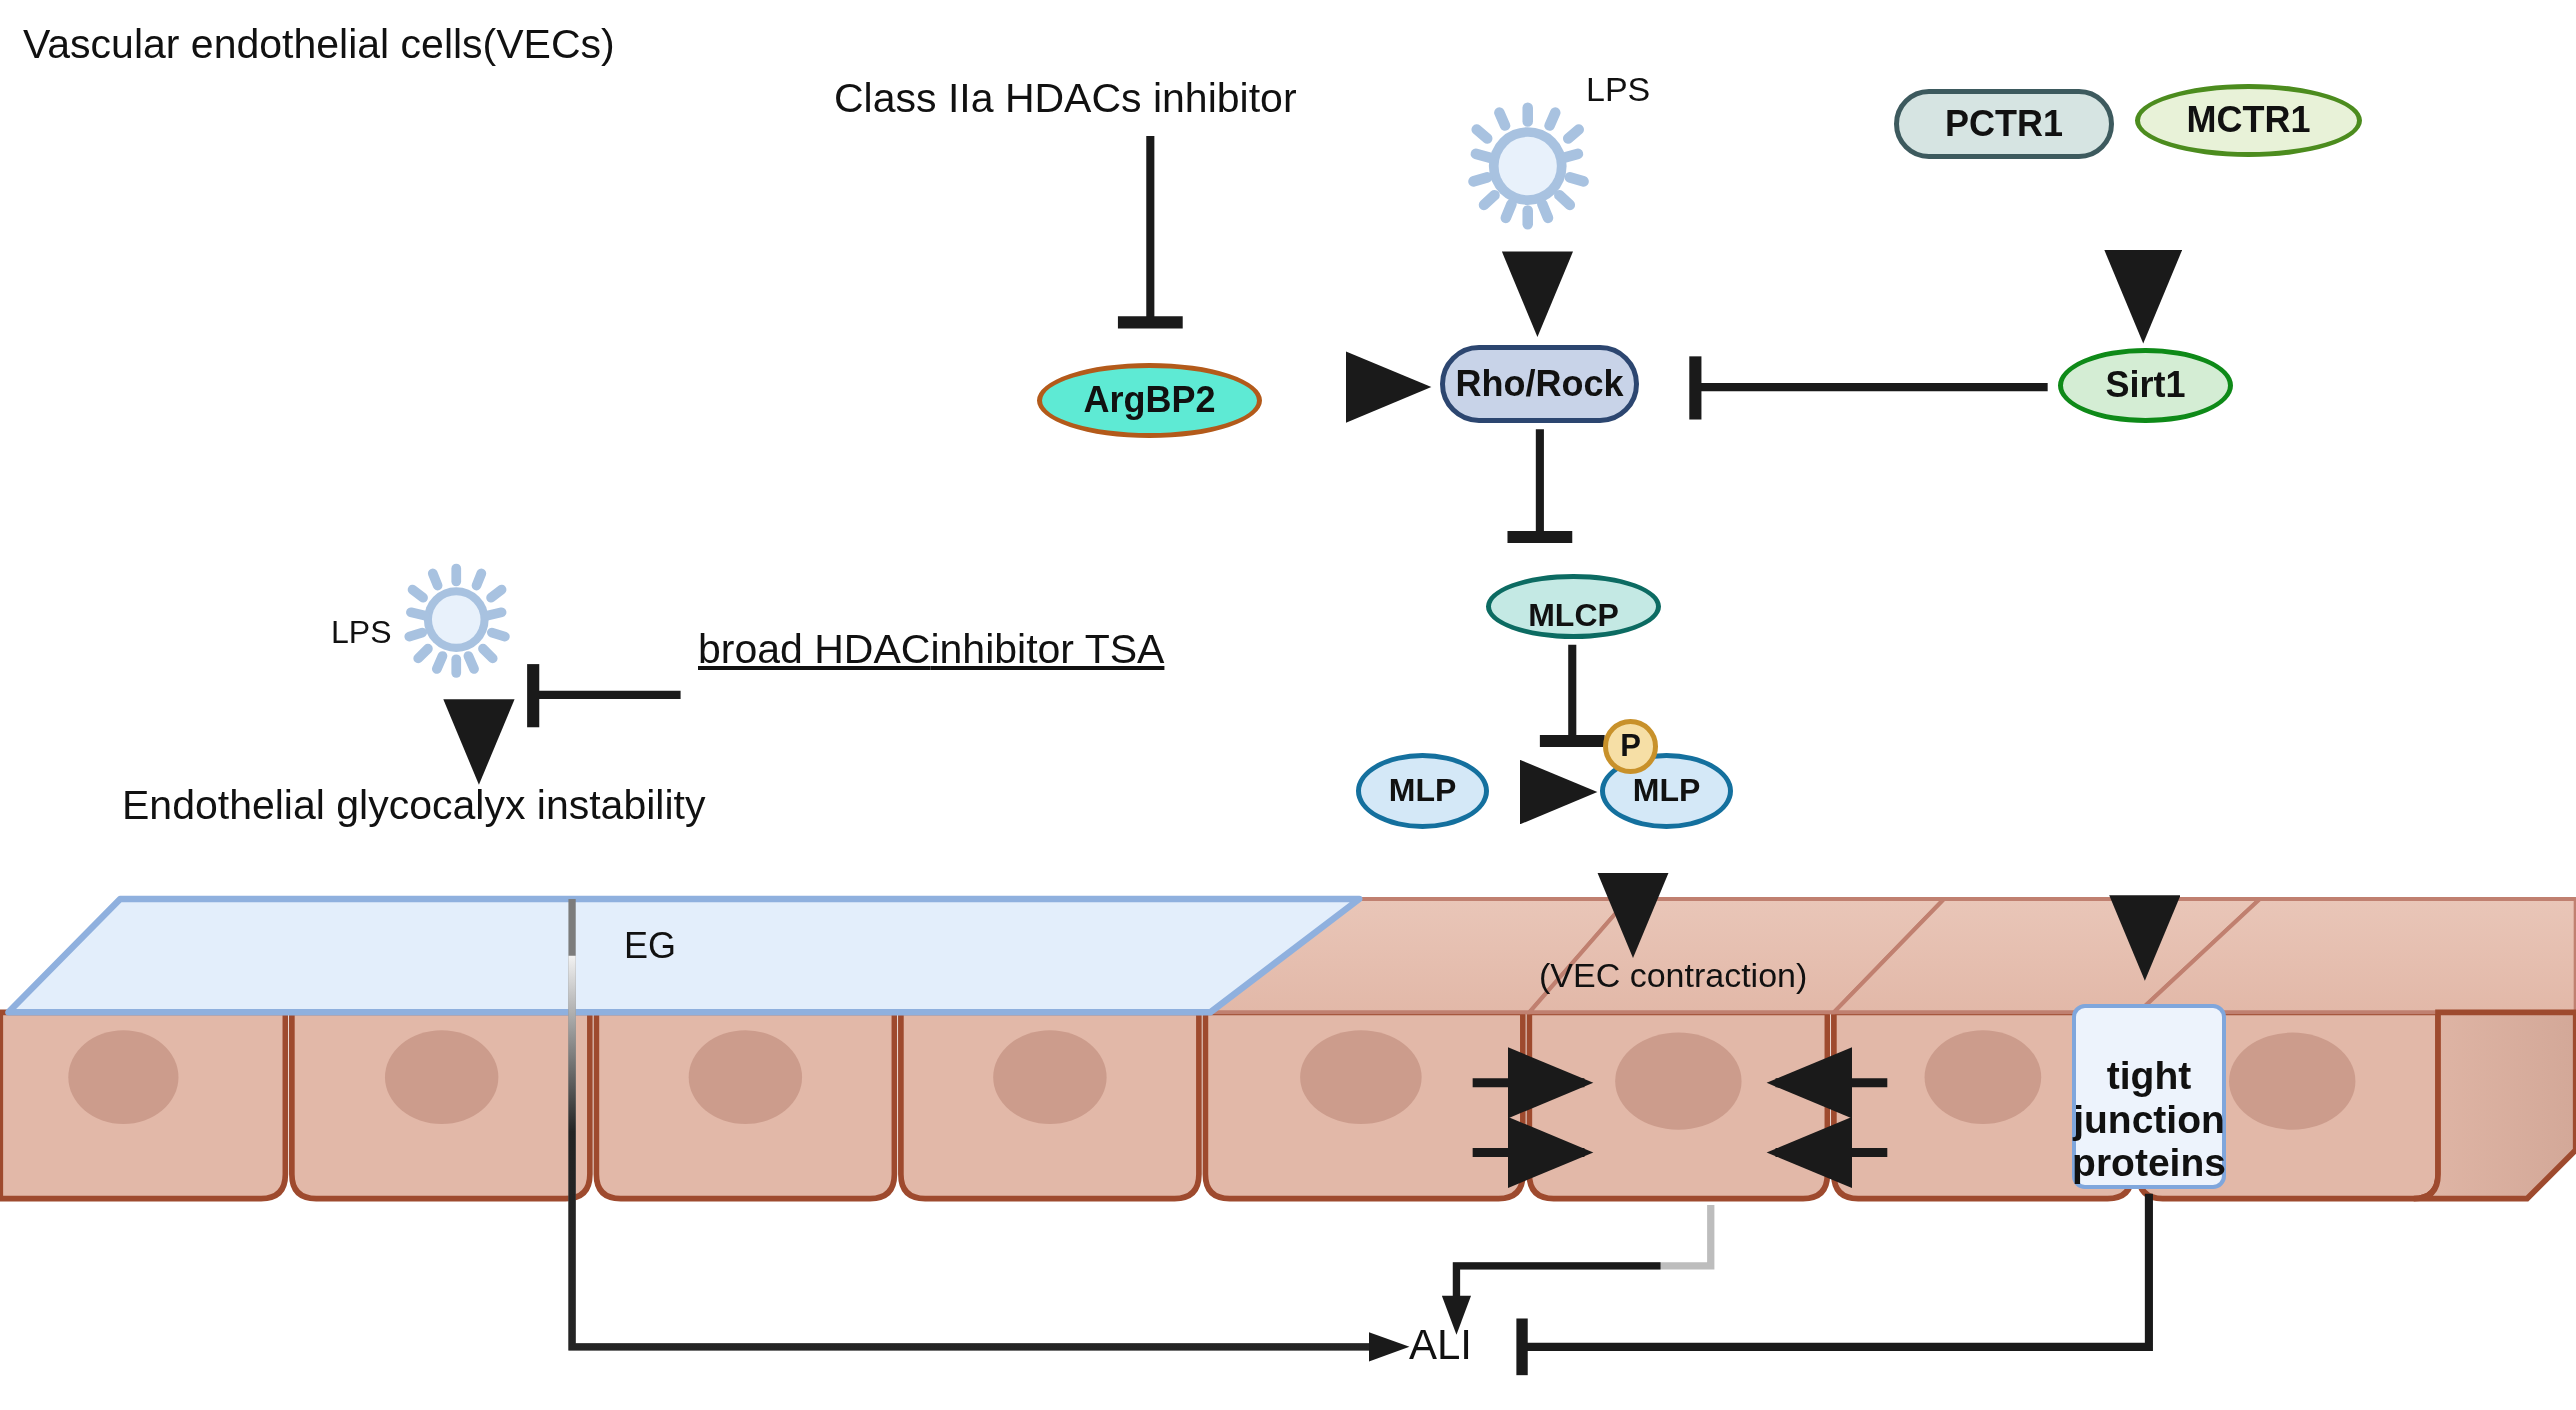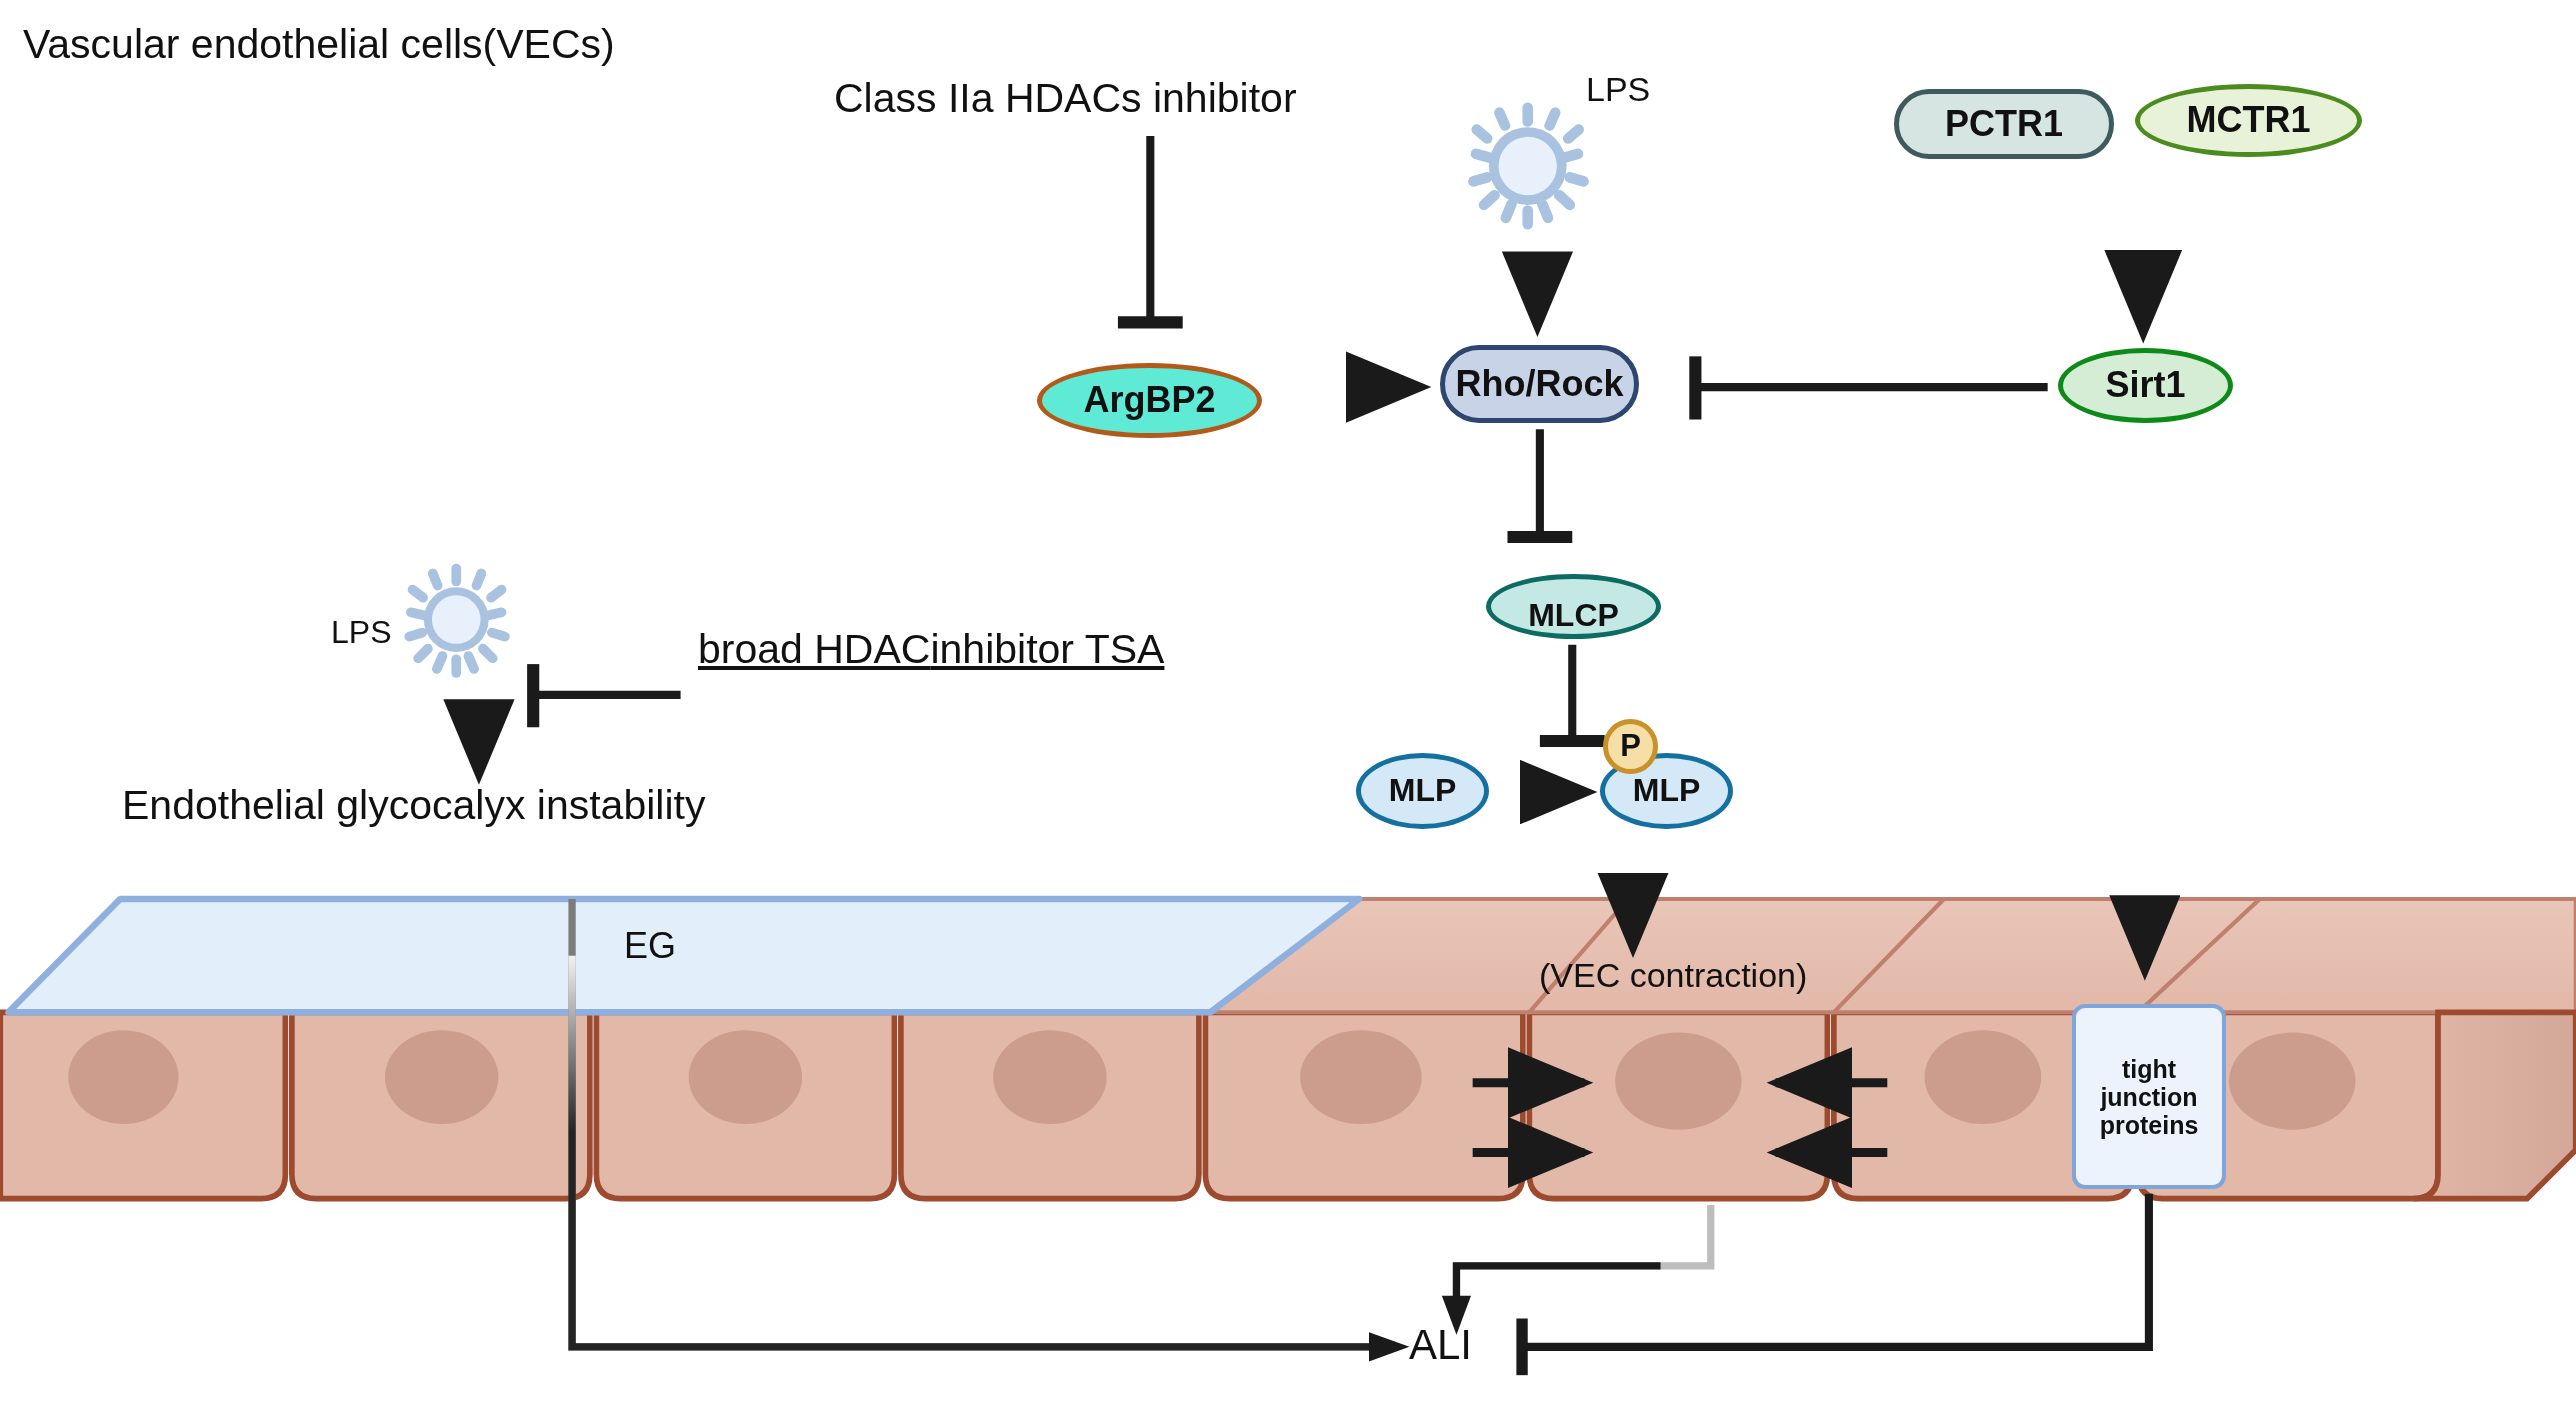--- a/index.html
+++ b/index.html
@@ -38,21 +38,21 @@
           border-radius:50%;background:#D4E8F7;border:5.7px solid #14709E;font-size:32px;}
   .n-p{left:1603px;top:719px;width:55px;height:55px;border-radius:50%;
        background:#F6DFA6;border:5.7px solid #C8912A;font-size:31px;z-index:6;}
   .n-pctr1{left:1894px;top:89px;width:220px;height:70px;
            border-radius:35px;background:#D6E4E2;border:5.7px solid #3D5A5E;font-size:36px;}
   .n-mctr1{left:2135px;top:84px;width:227px;height:73px;
            border-radius:50%;background:#E8F2D8;border:5.7px solid #4C8C1E;font-size:36px;}
   .n-sirt1{left:2058px;top:348px;width:175px;height:75px;
            border-radius:50%;background:#D4EDD4;border:5.7px solid #0E8A18;font-size:36px;}
   .n-tjp{left:2072px;top:1004px;width:154px;height:185px;border-radius:13px;
-         background:#EDF3FC;border:4.9px solid #7FA6DC;font-size:25px;line-height:1.22;z-index:7;}
+         background:#EDF3FC;border:4.9px solid #7FA6DC;font-size:39px;line-height:1.22;z-index:7;align-items:flex-end;}
 </style>
 </head>
 <body>
 
 <div id="stage">
 
 <svg width="2576" height="1410" viewBox="0 0 3180 1741">
   <defs>
     <marker id="ah" markerWidth="10" markerHeight="8" refX="8.6" refY="4" orient="auto" markerUnits="strokeWidth">
       <path d="M0,0 L9.6,4 L0,8 z" fill="#1A1A1A"></path>

